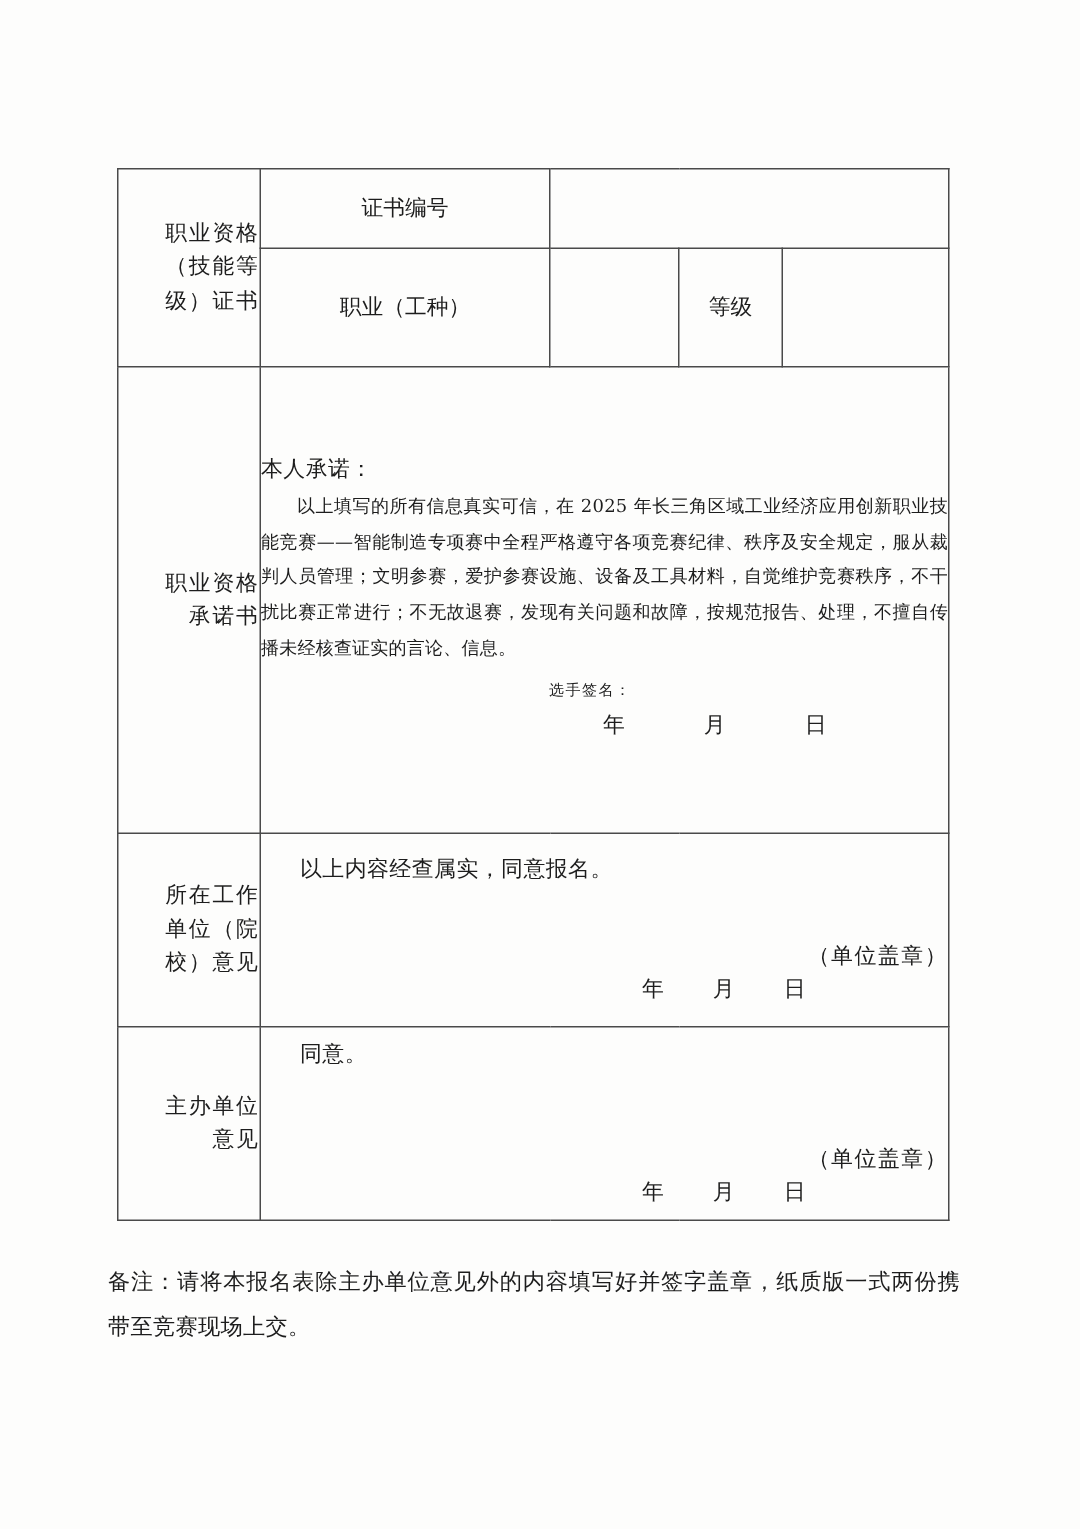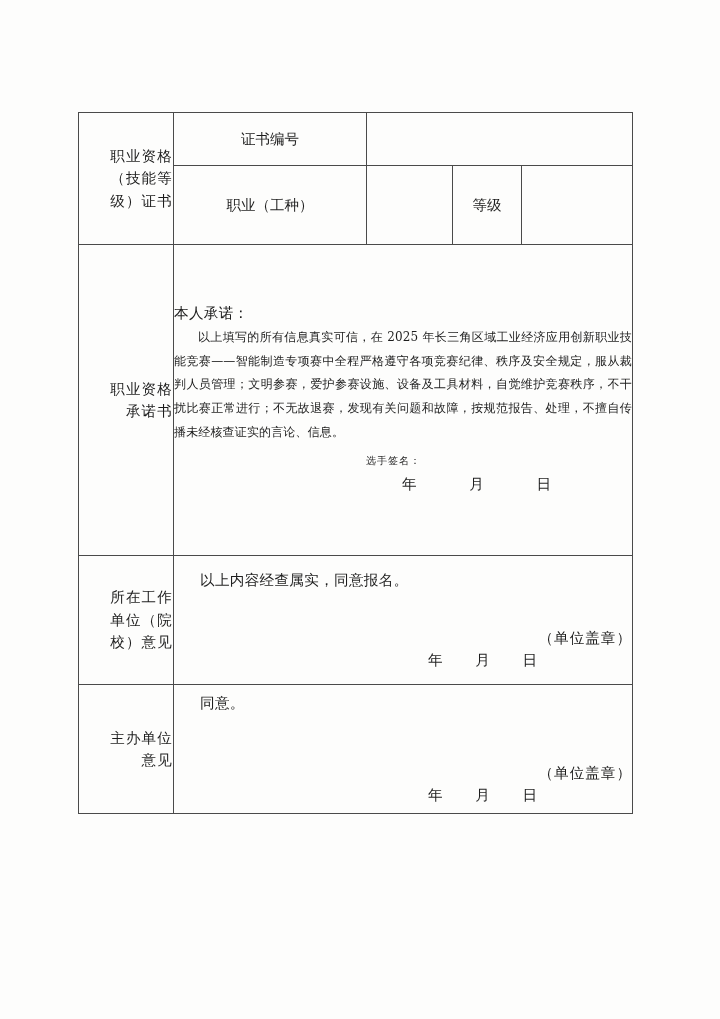--- a/index.html
+++ b/index.html
@@ -207,14 +207,17 @@
             <span>年</span>
             <span>月</span>
             <span>日</span>
           </p>
         </td>
       </tr>
 
     </tbody>
   </table>
 
+  <div class="footnote">
+    <p>备注：请将本报名表除主办单位意见外的内容填写好并签字盖章，纸质版一式两份携带至竞赛现场上交。</p>
+  </div>
 
 </div>
 
 </body></html>

